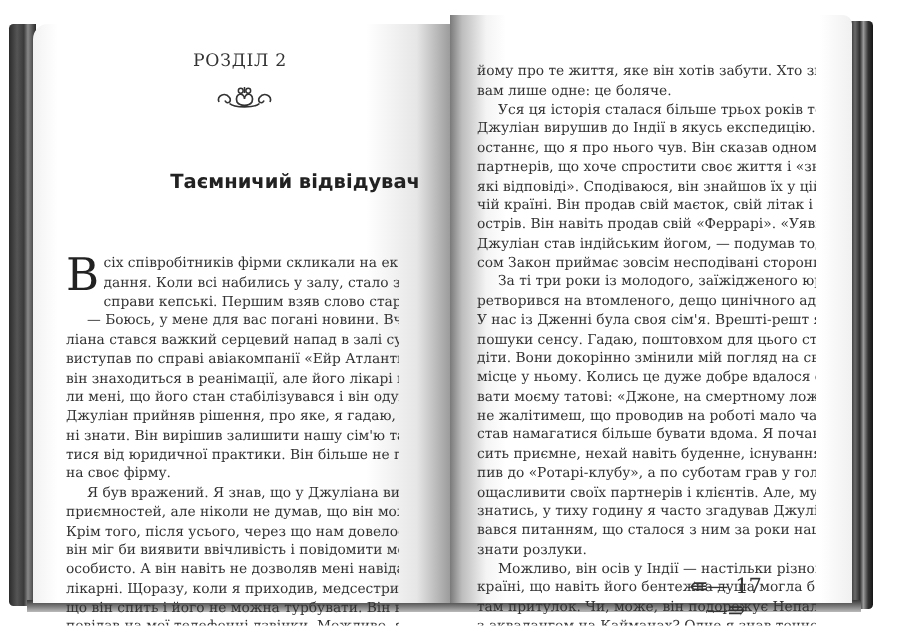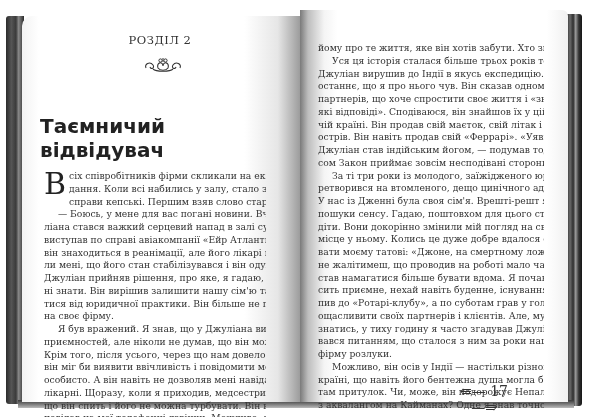--- a/index.html
+++ b/index.html
@@ -35,22 +35,22 @@
     border-top-right-radius:6px;
   }
   .chapter-label {
     position:absolute; left:100px; top:33px; width:120px; text-align:center;
     font-size:11.5px; letter-spacing:0.5px; color:#333;
   }
   .ornament {
     position:absolute; left:142px; top:56px; width:42px; height:20px;
   }
   .chapter-title {
-    position:absolute; left:40px; top:114px; width:240px; text-align:left;
-    font-family:"DejaVu Sans", sans-serif; font-weight:bold; font-size:20px; color:#222;
+    position:absolute; left:40px; top:114px; width:240px; text-align:right;
+    font-family:"DejaVu Sans", sans-serif; font-weight:bold; font-size:13px; color:#222;
   }
   .text-block {
     position:absolute; font-size:9.2px; line-height:12.75px; color:#333;
     text-align:justify;
   }
   .text-block .line { display:block; white-space:nowrap; overflow:hidden; }
   .text-block .indent { padding-left:14px; }
   .left-text { left:44px; top:170px; width:222px; }
   .right-text { left:318px; top:42px; width:226px; }
   .dropcap {
@@ -105,20 +105,21 @@
     <span class="line">Крім того, після усього, через що нам довелося пройти,</span>
     <span class="line">він міг би виявити ввічливість і повідомити мене про це</span>
     <span class="line">особисто. А він навіть не дозволяв мені навідати його у</span>
     <span class="line">лікарні. Щоразу, коли я приходив, медсестри казали мені,</span>
     <span class="line">що він спить і його не можна турбувати. Він навіть не від-</span>
     <span class="line">повідав на мої телефонні дзвінки. Можливо, я нагадував</span>
   </div>
 
   <div class="text-block right-text">
     <span class="line">йому про те життя, яке він хотів забути. Хто знає? Скажу</span>
+    <span class="line">вам лише одне: це боляче.</span>
     <span class="line indent">Уся ця історія сталася більше трьох років тому. Згодом</span>
     <span class="line">Джуліан вирушив до Індії в якусь експедицію. Це було</span>
     <span class="line">останнє, що я про нього чув. Він сказав одному з наших</span>
     <span class="line">партнерів, що хоче спростити своє життя і «знайти де-</span>
     <span class="line">які відповіді». Сподіваюся, він знайшов їх у цій таємни-</span>
     <span class="line">чій країні. Він продав свій маєток, свій літак і приватний</span>
     <span class="line">острів. Він навіть продав свій «Феррарі». «Уявити лишень,</span>
     <span class="line">Джуліан став індійським йогом, — подумав тоді я. — Ча-</span>
     <span class="line">сом Закон приймає зовсім несподівані сторони».</span>
     <span class="line indent">За ті три роки із молодого, заїжідженого юриста я пе-</span>
@@ -128,21 +129,21 @@
     <span class="line">діти. Вони докорінно змінили мій погляд на світ і на моє</span>
     <span class="line">місце у ньому. Колись це дуже добре вдалося сформулю-</span>
     <span class="line">вати моєму татові: «Джоне, на смертному ложі ти ніколи</span>
     <span class="line">не жалітимеш, що проводив на роботі мало часу». Тому я</span>
     <span class="line">став намагатися більше бувати вдома. Я почав вести до-</span>
     <span class="line">сить приємне, нехай навіть буденне, існування. Я всту-</span>
     <span class="line">пив до «Ротарі-клубу», а по суботам грав у гольф, щоб</span>
     <span class="line">ощасливити своїх партнерів і клієнтів. Але, мушу вам зі-</span>
     <span class="line">знатись, у тиху годину я часто згадував Джуліана і зада-</span>
     <span class="line">вався питанням, що сталося з ним за роки нашої несподі-</span>
-    <span class="line">фірму розлуки.</span>
+    <span class="line">знати розлуки.</span>
     <span class="line indent">Можливо, він осів у Індії — настільки різноманітній</span>
     <span class="line">країні, що навіть його бентежна душа могла б знайти</span>
     <span class="line">там притулок. Чи, може, він подорожує Непалом? Пірнає</span>
     <span class="line">з аквалангом на Кайманах? Одне я знав точно: до своєї</span>
 
   </div>
 
   <div class="page-number">
     <span>⇚—</span>
     <span>17</span>

